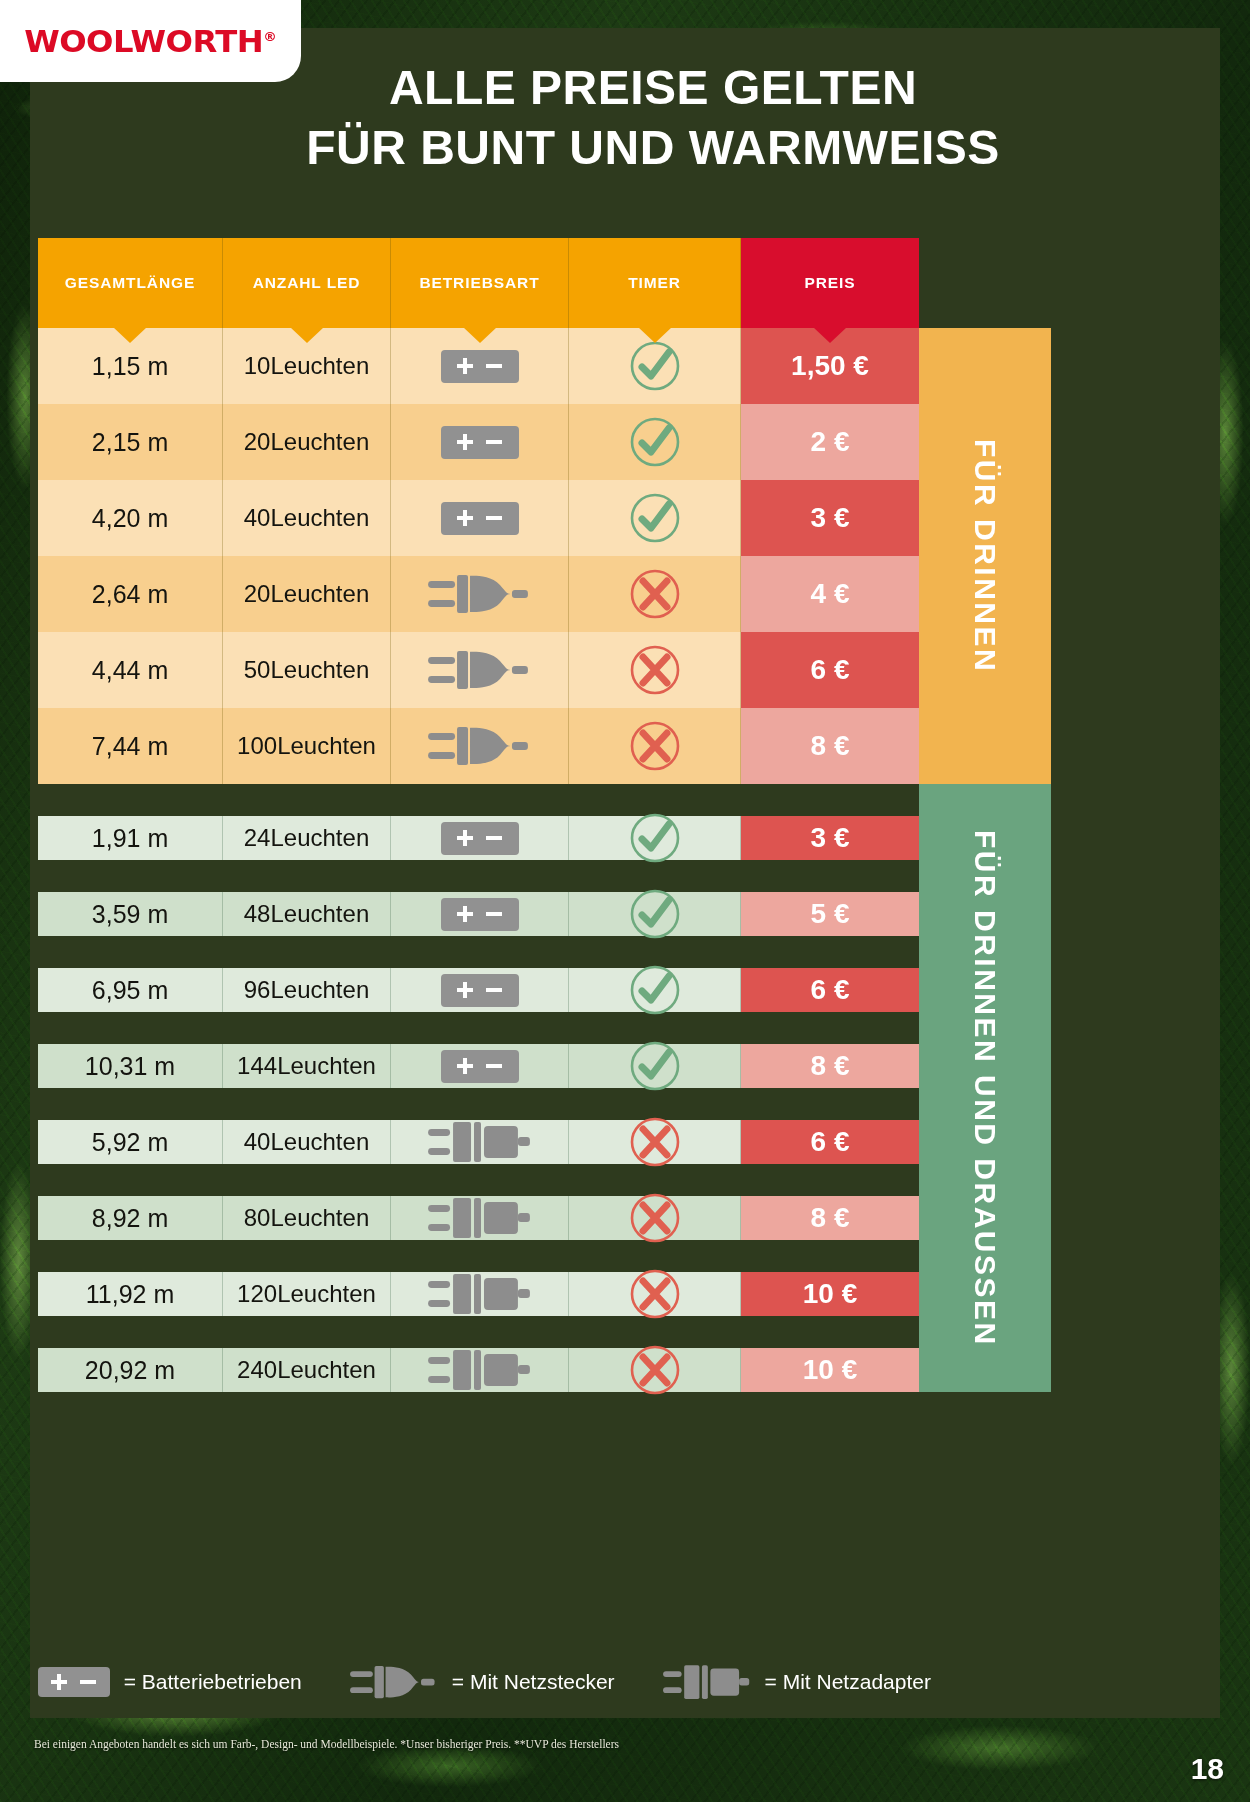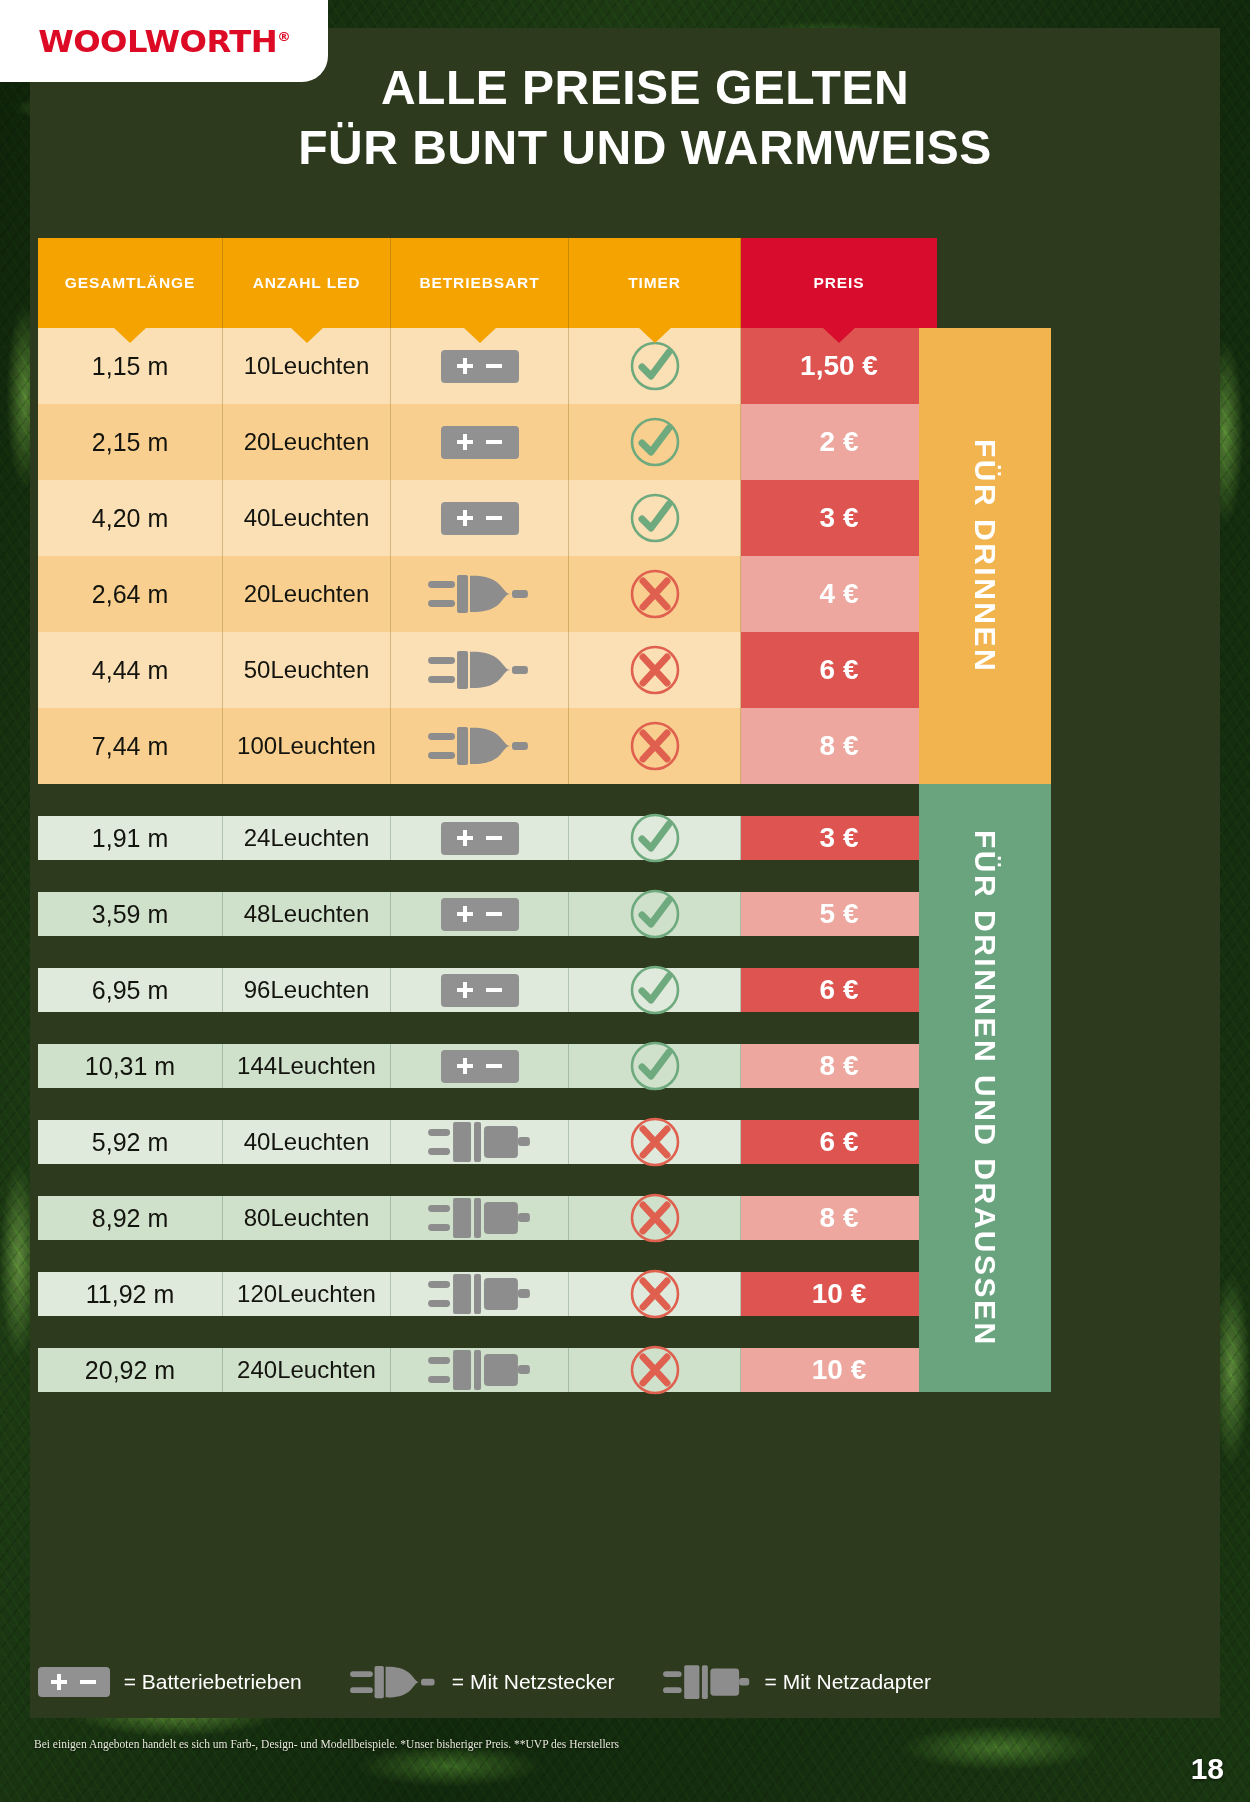--- a/index.html
+++ b/index.html
@@ -54,41 +54,41 @@
     position: absolute;
     left: 30px; top: 28px;
     width: 1190px; height: 1690px;
     background: #2e3a1e;
   }
 
   
   #logo-badge {
     position: absolute;
     left: 0; top: 0;
-    width: 328px; height: 82px;
+    width: 301px; height: 82px;
     background: #ffffff;
     border-bottom-right-radius: 26px;
     display: flex; align-items: center; justify-content: center;
     z-index: 12;
   }
   #logo-text {
     color: #dc0a25;
     font-weight: bold;
     font-size: 31px;
     letter-spacing: -0.5px;
     font-family: "DejaVu Sans", sans-serif;
     transform: scaleX(1.04);
     white-space: nowrap;
   }
   #logo-text sup { font-size: 13px; vertical-align: super; }
 
   
   #headline {
     position: absolute;
-    left: 130px; top: 58px;
+    left: 138px; top: 58px;
     width: 1030px;
     text-align: center;
     color: #ffffff;
     font-weight: bold;
     font-size: 48px;
     line-height: 1.25;
     letter-spacing: .5px;
     z-index: 6;
   }
   #headline span { display: block; white-space: nowrap; }
@@ -120,21 +120,21 @@
     border-top: 16px solid #f5a300;
     z-index: 5;
   }
   .th.preis::after { border-top-color: #d80d2d; }
 
   
   .c0 { width: 185px; }
   .c1 { width: 168px; }
   .c2 { width: 178px; }
   .c3 { width: 172px; }
-  .c4 { width: 196px; }
+  .c4 { width: 178px; }
 
   .trow { display: flex; height: 76px; }
   .td {
     display: flex; align-items: center; justify-content: center;
     font-size: 25px; color: #14140f;
     border-right: 1px solid rgba(120,95,10,.30);
     position: relative;
   }
   .sec-green .td { border-right: 1px solid rgba(70,110,80,.30); margin-top: 32px; }
   .td.price {

